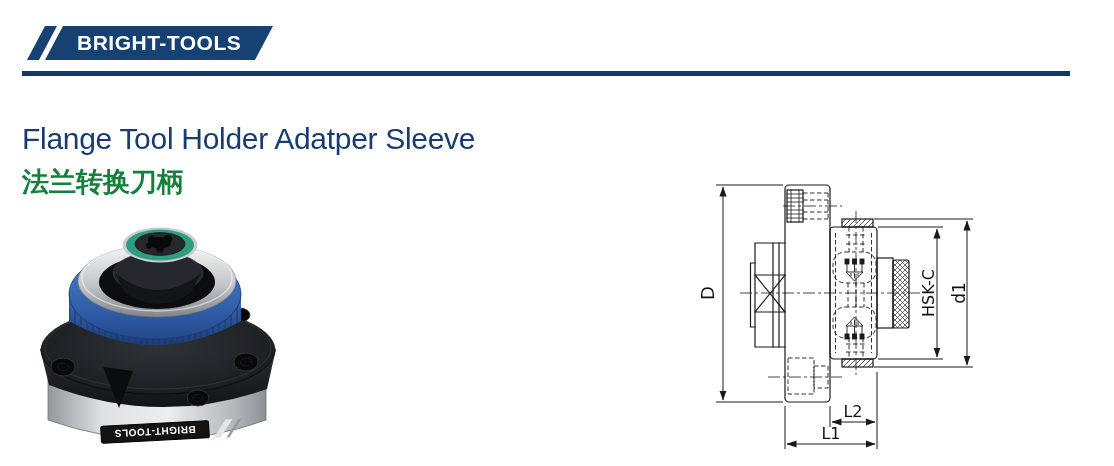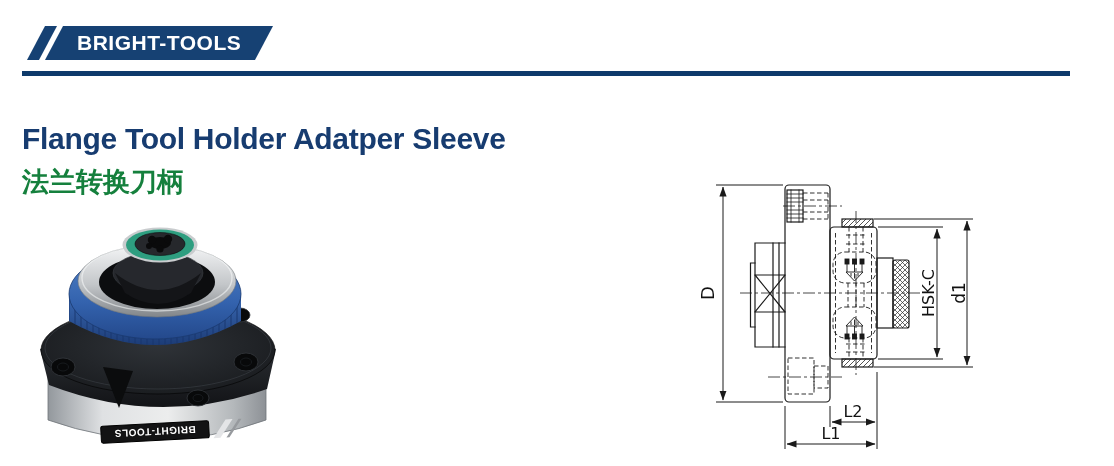--- a/index.html
+++ b/index.html
@@ -9,21 +9,21 @@
   .logo-slash{position:absolute;left:27px;top:26px;width:30px;height:34px;background:#164173;
       clip-path:polygon(18px 0,30px 0,12px 100%,0 100%);}
   .logo-plate{position:absolute;left:45px;top:26px;width:228px;height:34px;background:#164173;
       clip-path:polygon(18px 0,228px 0,210px 100%,0 100%);
       display:flex;align-items:center;}
   .logo-plate span{color:#ffffff;font-weight:bold;font-size:21px;letter-spacing:.5px;
       padding-left:32px;white-space:nowrap;}
   .header-rule{position:absolute;left:22px;top:71px;width:1048px;height:5px;background:#0e3a6b;}
   
   .title-en{position:absolute;left:22px;top:122px;margin:0;color:#173c70;
-      font-size:30px;font-weight:bold;letter-spacing:-.3px;}
+      font-size:30px;font-weight:normal;letter-spacing:-.3px;}
   .title-zh{position:absolute;left:22px;top:164px;margin:0;color:#15803d;
       font-size:27px;font-weight:bold;}
   
   .photo-svg{position:absolute;left:30px;top:215px;width:272px;height:248px;}
   .draw-svg{position:absolute;left:680px;top:160px;width:420px;height:300px;}
   .draw-svg text{font-family:"DejaVu Sans",sans-serif;fill:#111;}
 </style>
 </head>
 <body>
 

